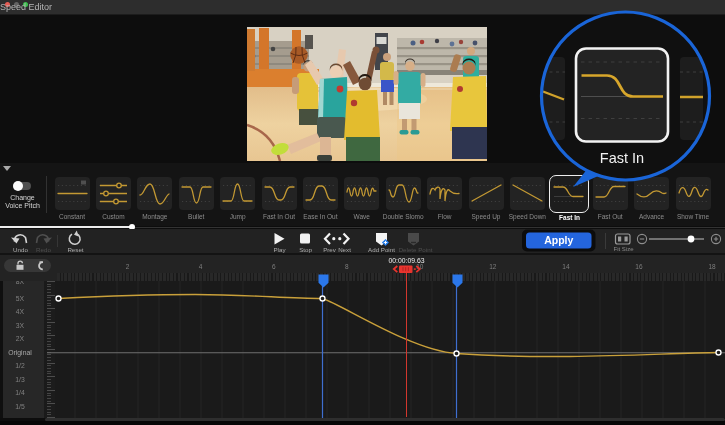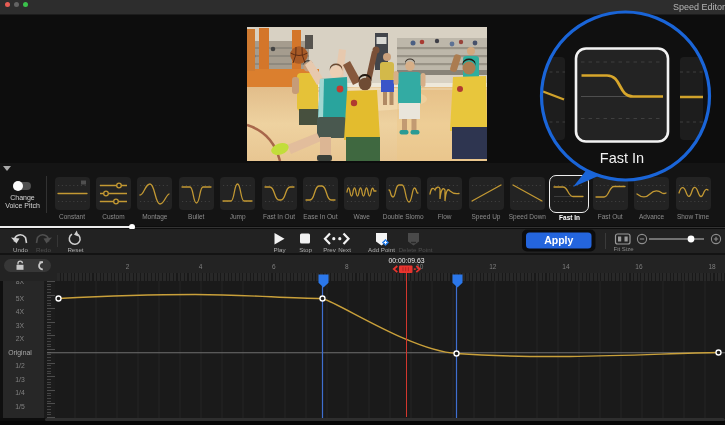--- a/index.html
+++ b/index.html
@@ -1,18 +1,18 @@
 <!DOCTYPE html>
 <html><head><meta charset="utf-8">
 <style>
 html,body{margin:0;padding:0}
 body{width:725px;height:425px;background:#0d0d0d;font-family:"Liberation Sans",sans-serif;position:relative;overflow:hidden}
 #titlebar{position:absolute;left:0;top:0;width:725px;height:14px;background:#2d2d2d;border-bottom:1px solid #1c1c1c}
 .tl{position:absolute;top:2px;width:5px;height:5px;border-radius:50%}
-#title{position:absolute;left:0;top:0;width:725px;text-align:right;font-size:9px;color:#b5b5b5;line-height:14px}
+#title{position:absolute;left:0;top:0;width:725px;text-align:left;font-size:9px;color:#b5b5b5;line-height:14px}
 #presets{position:absolute;left:0;top:163px;width:725px;height:63px;background:#141414}
 .cell{position:absolute;top:14px;width:35px;height:33px;background:#232323;border-radius:4px}
 .clabel{position:absolute;top:36px;left:-4px;width:43px;text-align:center;font-size:6.5px;color:#8d8d8d;white-space:nowrap;overflow:visible}
 #toolbar{position:absolute;left:0;top:229px;width:725px;height:24px;background:#222}
 .tlabel{position:absolute;top:245.5px;font-size:6.2px;color:#adadad;text-align:center;white-space:nowrap}
 .tdis{color:#4f4f4f}
 #rulerrow{position:absolute;left:0;top:255px;width:725px;height:26px;background:#232323}
 .rnum{position:absolute;top:263px;font-size:6.5px;color:#7e7e7e;text-align:center;width:14px;margin-left:-7px}
 #comb{position:absolute;left:57px;top:272.5px;width:668px;height:8px;background:repeating-linear-gradient(90deg,#282828 0px,#282828 2.6px,#191919 2.6px,#191919 3.653px)}
 #graph{position:absolute;left:0;top:281px;width:725px;height:136.5px;background:#1a1a1a;overflow:hidden}

